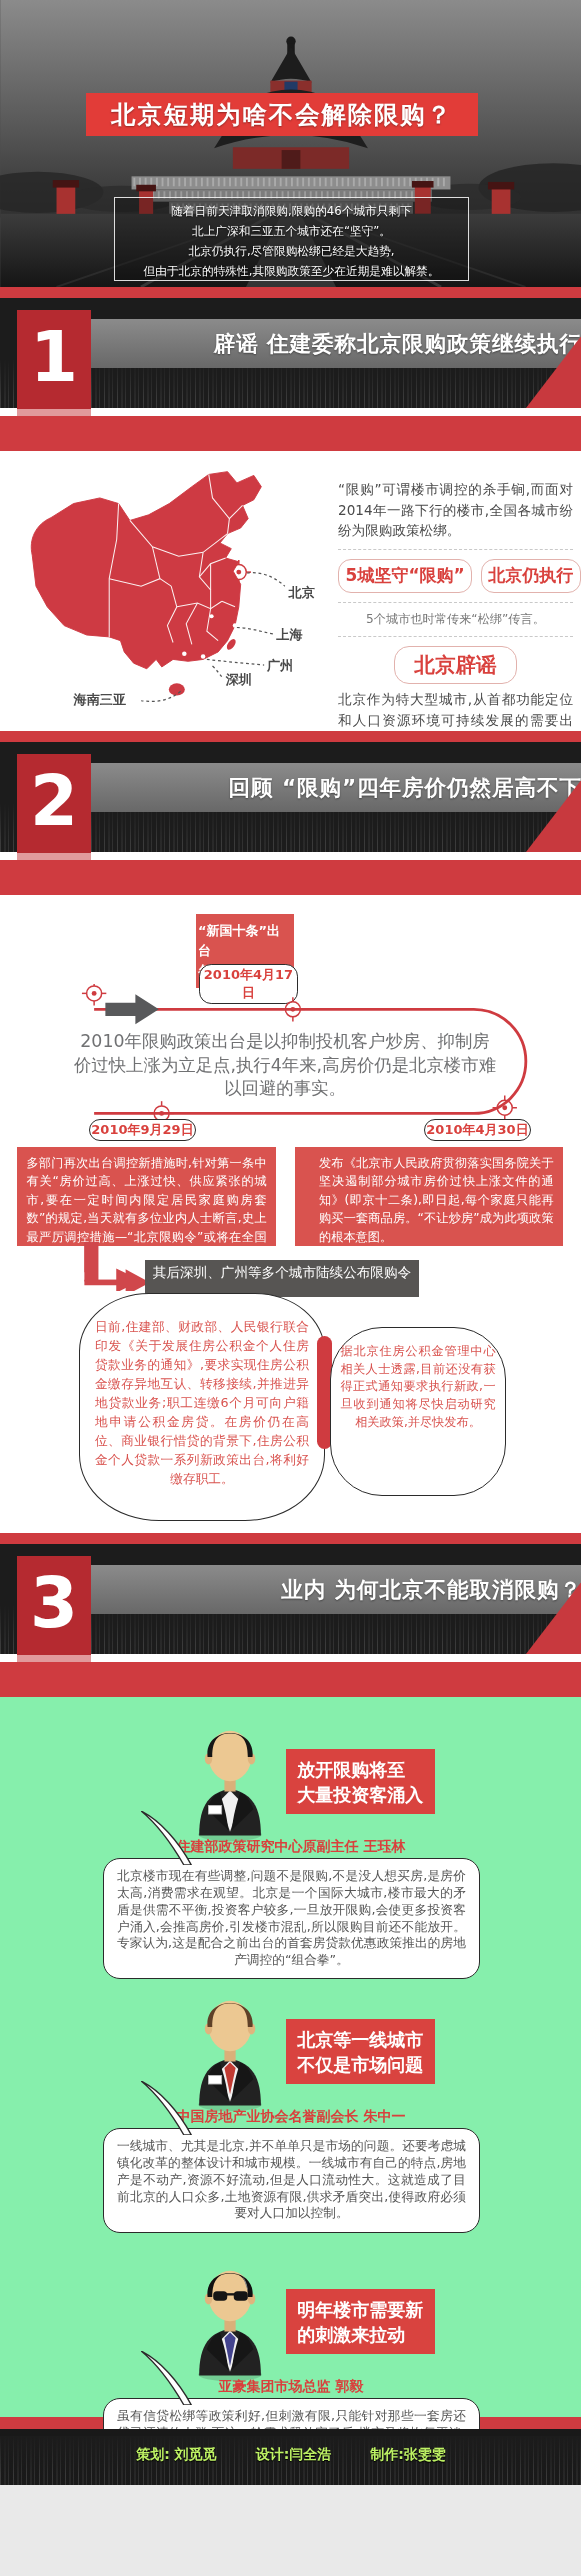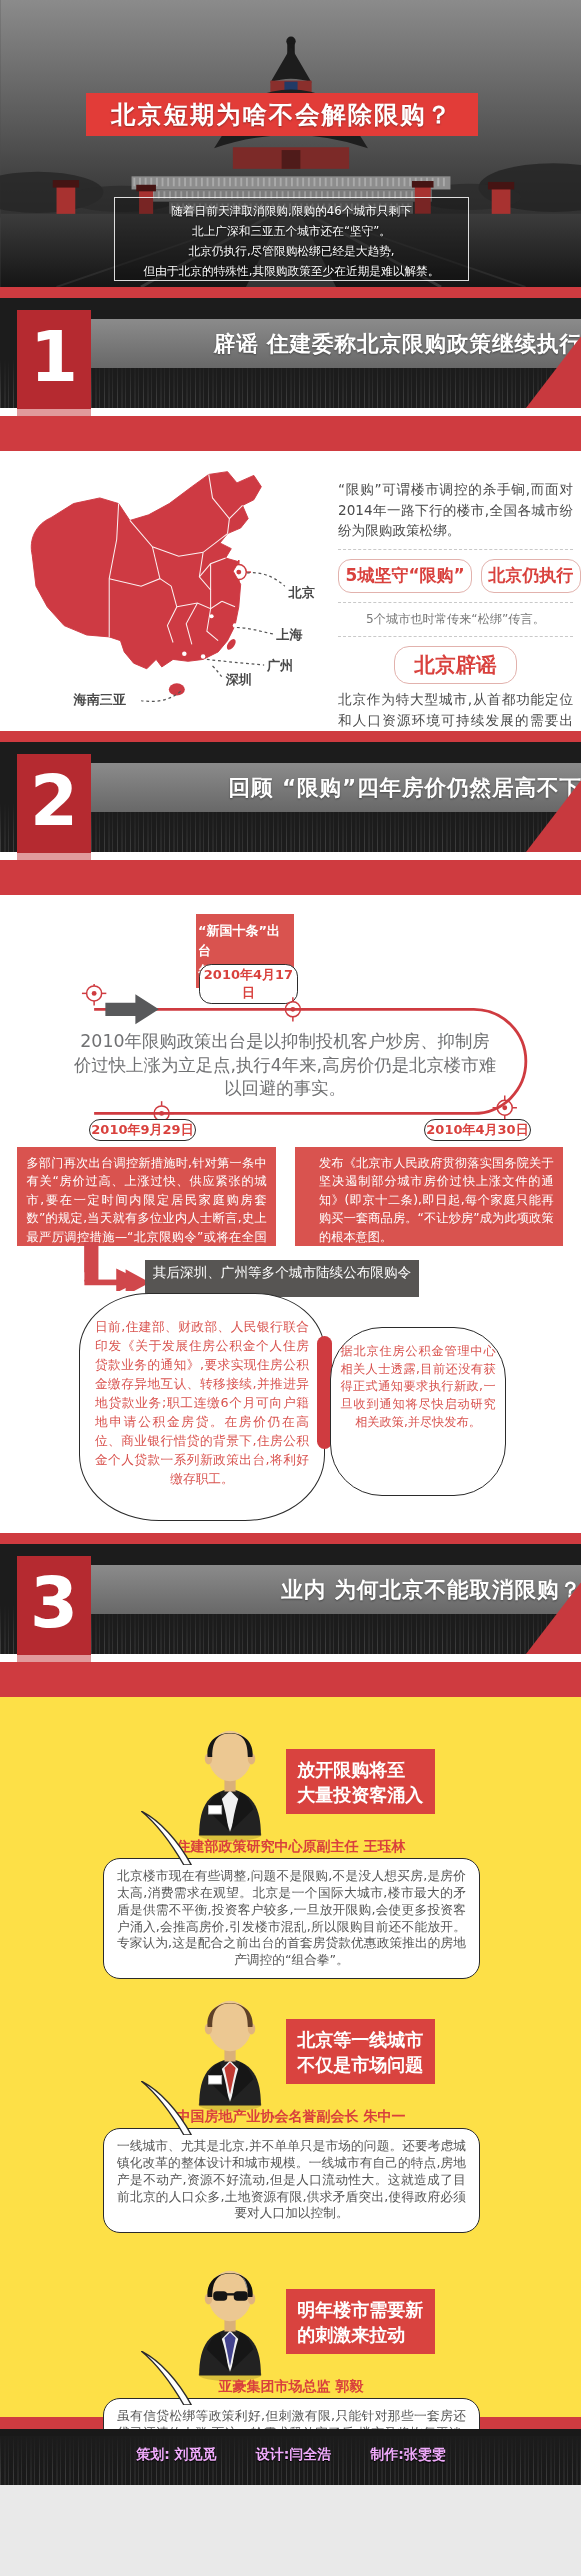--- a/index.html
+++ b/index.html
@@ -66,35 +66,35 @@
     color:#fff;font-size:13.6px;text-align:center;line-height:25px;}
   .blob{position:absolute;background:#fff;border:1.4px solid #2b2b2b;color:#d9534f;
     text-align:justify;text-align-last:center;}
   .blob.l{left:79px;top:398px;width:246px;height:228px;border-radius:70px 70px 80px 80px/58px 58px 66px 66px;
     font-size:12.7px;line-height:1.5;padding:22.5px 15px;z-index:1;}
   .blob.r{left:330px;top:432px;width:176px;height:169px;border-radius:52px;
     font-size:12.2px;line-height:1.45;padding:15px 9.4px;z-index:3;}
   .ribbon{position:absolute;left:317px;top:441px;width:15px;height:113px;background:#cf3b40;border-radius:7.5px;z-index:2;}
 
   
-  .c3{position:relative;width:582px;height:720px;background:#fde047;}
+  .c3{position:relative;width:582px;height:720px;background:#86efac;}
   .expert{position:relative;width:582px;height:270px;}
   .avatar{position:absolute;left:186px;top:15px;}
   .elabel{position:absolute;left:286px;top:52px;background:#d9433f;color:#fff;
     font-size:18px;font-weight:bold;line-height:1.4;padding:7.5px 11.3px;}
   .ename{position:absolute;left:0;right:0;top:141px;text-align:center;color:#d9403c;
     font-size:14px;font-weight:bold;}
   .equote{position:absolute;left:103px;top:161px;width:377px;background:#fff;
     border:1.4px solid #2b2b2b;border-radius:17px;color:#555;font-size:12.7px;line-height:1.32;
     text-align:justify;text-align-last:center;padding:9.4px 13px;}
   .tail{position:absolute;left:141px;top:114px;z-index:3;}
 
   
   .footer .strip{height:12.2px;background:#cf3b40;}
-  .footer .dark{position:relative;height:56px;background:#191919;color:#f0abfc;}
+  .footer .dark{position:relative;height:56px;background:#191919;color:#bef264;}
   .credits{position:relative;z-index:2;display:flex;justify-content:center;gap:39px;
     padding-top:17px;font-size:14px;font-weight:bold;text-shadow:0 0.9px 0.9px #000;}
   
   .mapwrap text{fill:#4a4a4a;font-size:14px;font-weight:bold;}
 </style>
 </head>
 <body>
 
 <div id="page">
 

